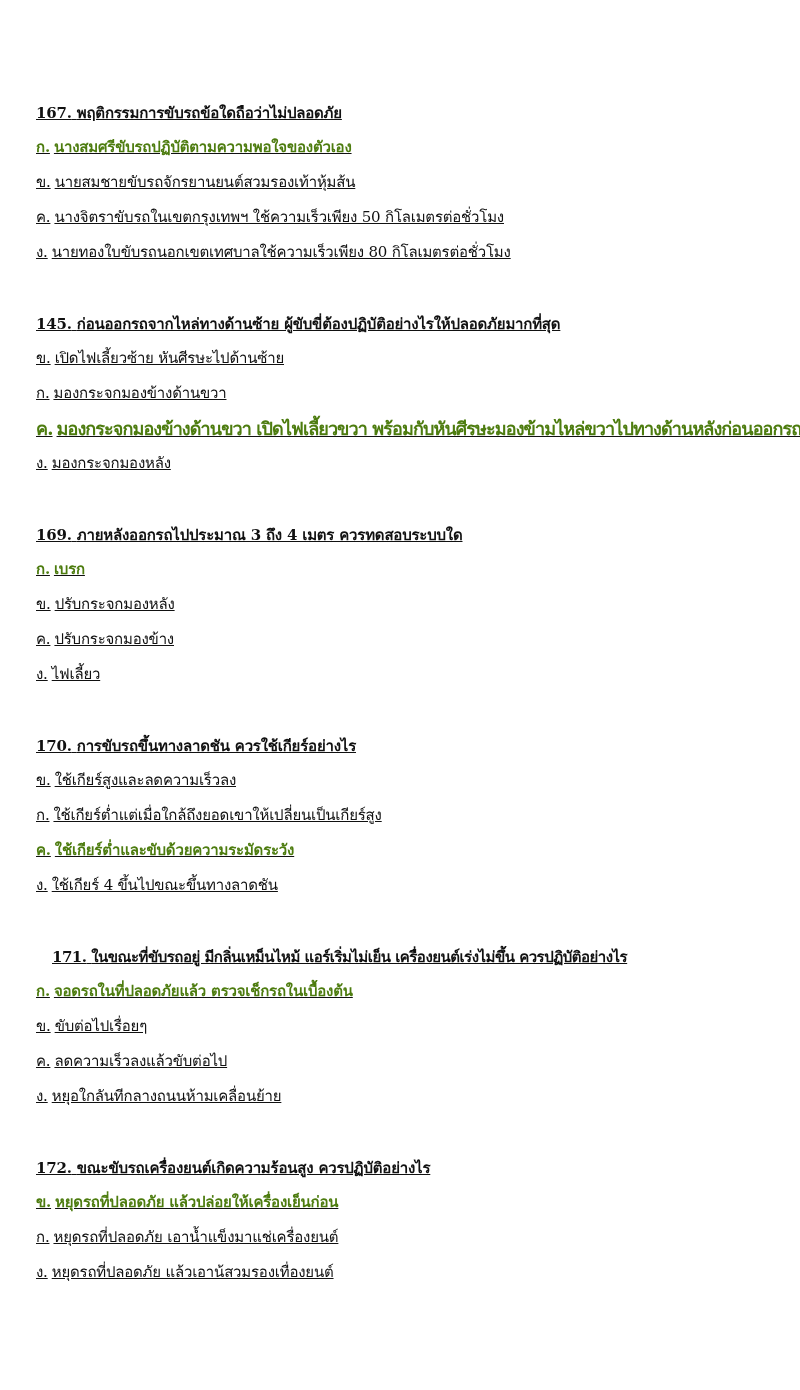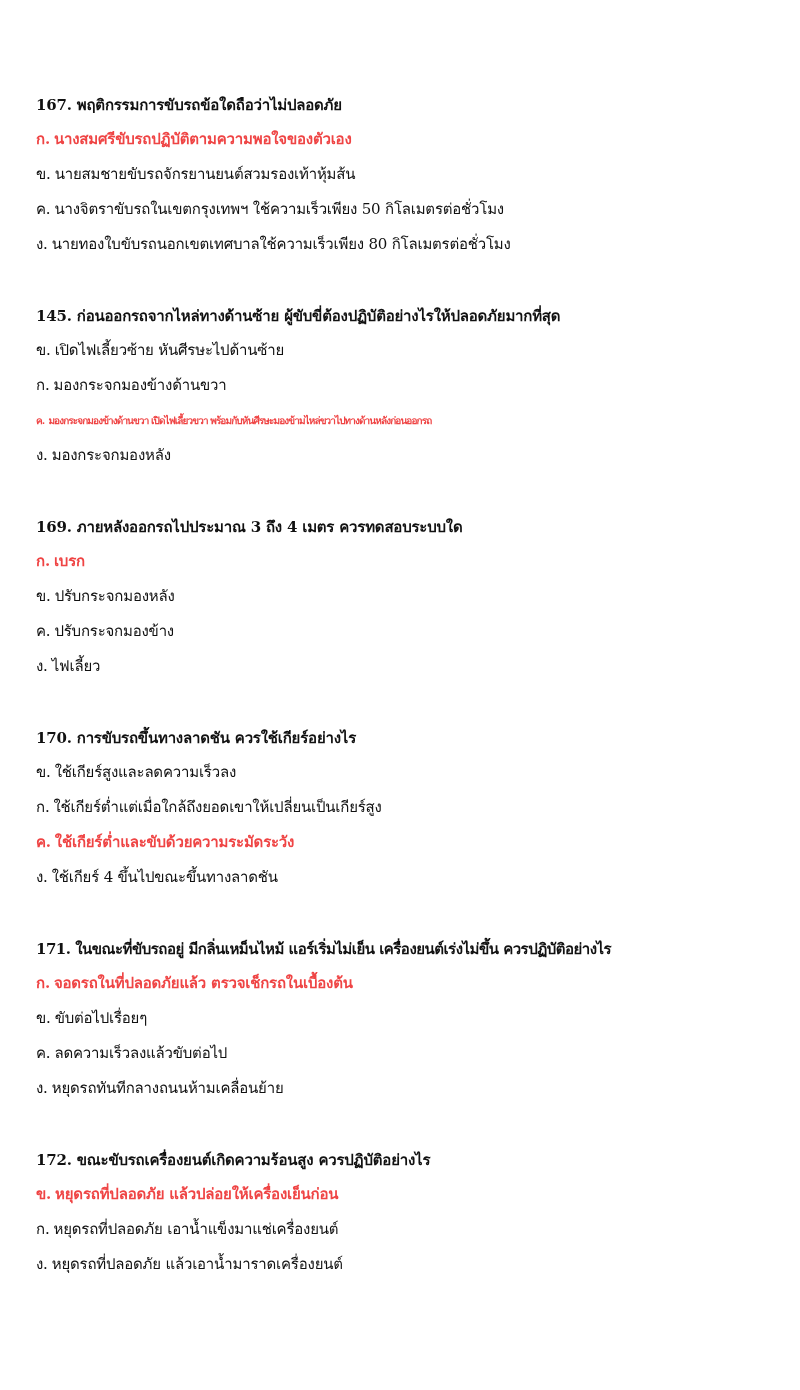--- a/index.html
+++ b/index.html
@@ -11,43 +11,44 @@
       width: 800px;
       height: 1390px;
       position: relative;
       overflow: hidden;
       font-family: "DejaVu Serif", "Liberation Serif", serif;
       color: #111111;
     }
     .page {
       position: absolute;
       left: 36px;
-      top: 88px;
+      top: 96px;
       width: 760px;
+      text-decoration: underline;
     }
     .question {
       margin: 0 0 37px 0;
     }
     .q-title {
       font-size: 15px;
       font-weight: bold;
       line-height: 34px;
       height: 34px;
       white-space: nowrap;
       letter-spacing: -0.2px;
     }
     .choice {
       font-size: 15px;
       line-height: 35px;
       height: 35px;
       white-space: nowrap;
       letter-spacing: -0.2px;
     }
     .choice.correct {
-      color: #ef4444;
+      color: #4d7c0f;
       font-weight: bold;
     }
     .choice .label {
       margin-right: 4px;
     }
   </style>
 </head>
 <body>
 
 <div class="page">
@@ -57,48 +58,48 @@
     <div class="choice correct"><span class="label">ก.</span><span>นางสมศรีขับรถปฏิบัติตามความพอใจของตัวเอง</span></div>
     <div class="choice"><span class="label">ข.</span><span>นายสมชายขับรถจักรยานยนต์สวมรองเท้าหุ้มส้น</span></div>
     <div class="choice"><span class="label">ค.</span><span>นางจิตราขับรถในเขตกรุงเทพฯ ใช้ความเร็วเพียง 50 กิโลเมตรต่อชั่วโมง</span></div>
     <div class="choice"><span class="label">ง.</span><span>นายทองใบขับรถนอกเขตเทศบาลใช้ความเร็วเพียง 80 กิโลเมตรต่อชั่วโมง</span></div>
   </div>
 
   <div class="question">
     <div class="q-title"><span>145.</span> <span>ก่อนออกรถจากไหล่ทางด้านซ้าย ผู้ขับขี่ต้องปฏิบัติอย่างไรให้ปลอดภัยมากที่สุด</span></div>
     <div class="choice"><span class="label">ข.</span><span>เปิดไฟเลี้ยวซ้าย หันศีรษะไปด้านซ้าย</span></div>
     <div class="choice"><span class="label">ก.</span><span>มองกระจกมองข้างด้านขวา</span></div>
-    <div class="choice correct" style="letter-spacing:-0.9px;font-size:10px;"><span class="label">ค.</span><span>มองกระจกมองข้างด้านขวา เปิดไฟเลี้ยวขวา พร้อมกับหันศีรษะมองข้ามไหล่ขวาไปทางด้านหลังก่อนออกรถ</span></div>
+    <div class="choice correct" style="letter-spacing:-0.9px;font-size:18px;"><span class="label">ค.</span><span>มองกระจกมองข้างด้านขวา เปิดไฟเลี้ยวขวา พร้อมกับหันศีรษะมองข้ามไหล่ขวาไปทางด้านหลังก่อนออกรถ</span></div>
     <div class="choice"><span class="label">ง.</span><span>มองกระจกมองหลัง</span></div>
   </div>
 
   <div class="question">
     <div class="q-title"><span>169.</span> <span>ภายหลังออกรถไปประมาณ 3 ถึง 4 เมตร ควรทดสอบระบบใด</span></div>
     <div class="choice correct"><span class="label">ก.</span><span>เบรก</span></div>
     <div class="choice"><span class="label">ข.</span><span>ปรับกระจกมองหลัง</span></div>
     <div class="choice"><span class="label">ค.</span><span>ปรับกระจกมองข้าง</span></div>
     <div class="choice"><span class="label">ง.</span><span>ไฟเลี้ยว</span></div>
   </div>
 
   <div class="question">
     <div class="q-title"><span>170.</span> <span>การขับรถขึ้นทางลาดชัน ควรใช้เกียร์อย่างไร</span></div>
     <div class="choice"><span class="label">ข.</span><span>ใช้เกียร์สูงและลดความเร็วลง</span></div>
     <div class="choice"><span class="label">ก.</span><span>ใช้เกียร์ต่ำแต่เมื่อใกล้ถึงยอดเขาให้เปลี่ยนเป็นเกียร์สูง</span></div>
     <div class="choice correct"><span class="label">ค.</span><span>ใช้เกียร์ต่ำและขับด้วยความระมัดระวัง</span></div>
     <div class="choice"><span class="label">ง.</span><span>ใช้เกียร์ 4 ขึ้นไปขณะขึ้นทางลาดชัน</span></div>
   </div>
 
   <div class="question">
-    <div class="q-title" style="letter-spacing:-0.5px;"><span>171.</span> <span>ในขณะที่ขับรถอยู่ มีกลิ่นเหม็นไหม้ แอร์เริ่มไม่เย็น เครื่องยนต์เร่งไม่ขึ้น ควรปฏิบัติอย่างไร</span></div>
+    <div class="q-title" style="letter-spacing:-0.5px;margin-left:16px;"><span>171.</span> <span>ในขณะที่ขับรถอยู่ มีกลิ่นเหม็นไหม้ แอร์เริ่มไม่เย็น เครื่องยนต์เร่งไม่ขึ้น ควรปฏิบัติอย่างไร</span></div>
     <div class="choice correct"><span class="label">ก.</span><span>จอดรถในที่ปลอดภัยแล้ว ตรวจเช็กรถในเบื้องต้น</span></div>
     <div class="choice"><span class="label">ข.</span><span>ขับต่อไปเรื่อยๆ</span></div>
     <div class="choice"><span class="label">ค.</span><span>ลดความเร็วลงแล้วขับต่อไป</span></div>
-    <div class="choice"><span class="label">ง.</span><span>หยุดรถทันทีกลางถนนห้ามเคลื่อนย้าย</span></div>
+    <div class="choice"><span class="label">ง.</span><span>หยุอใกลันทีกลางถนนห้ามเคลื่อนย้าย</span></div>
   </div>
 
   <div class="question">
     <div class="q-title"><span>172.</span> <span>ขณะขับรถเครื่องยนต์เกิดความร้อนสูง ควรปฏิบัติอย่างไร</span></div>
     <div class="choice correct"><span class="label">ข.</span><span>หยุดรถที่ปลอดภัย แล้วปล่อยให้เครื่องเย็นก่อน</span></div>
     <div class="choice"><span class="label">ก.</span><span>หยุดรถที่ปลอดภัย เอาน้ำแข็งมาแช่เครื่องยนต์</span></div>
-    <div class="choice"><span class="label">ง.</span><span>หยุดรถที่ปลอดภัย แล้วเอาน้ำมาราดเครื่องยนต์</span></div>
+    <div class="choice"><span class="label">ง.</span><span>หยุดรถที่ปลอดภัย แล้วเอาน้สวมรองเทื่องยนต์</span></div>
   </div>
 
 </div>
 
 </body></html>

